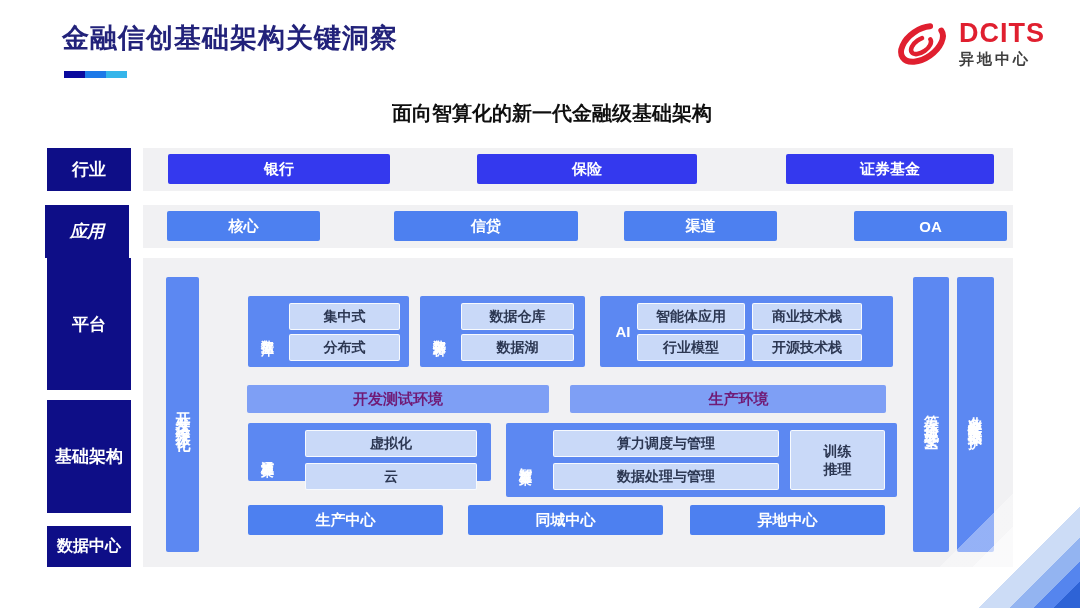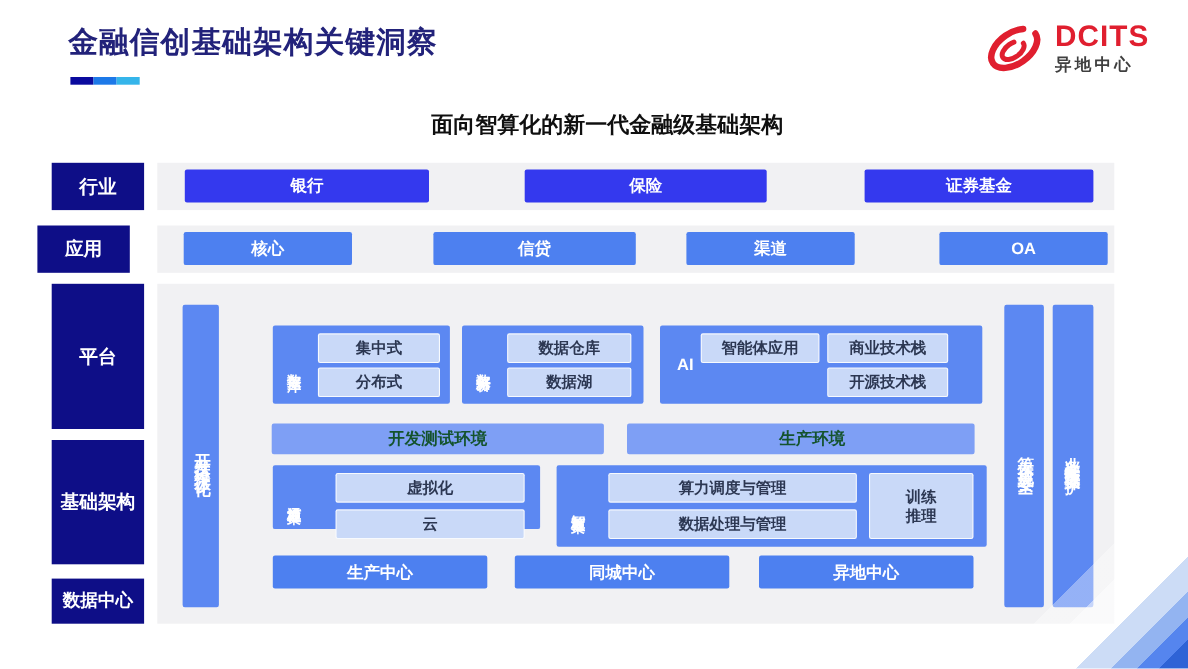--- a/index.html
+++ b/index.html
@@ -40,21 +40,21 @@
                     writing-mode:vertical-rl; text-orientation:upright; letter-spacing:1px; }
   .section-hlabel { position:absolute; left:8px; top:0; bottom:0; width:30px;
                     color:#fff; font-weight:bold; font-size:15px;
                     display:flex; align-items:center; justify-content:center; }
 
   .pill { position:absolute; background:#c9d9f8; border:1px solid rgba(255,255,255,0.85);
           color:#2c3752; font-weight:600; font-size:14px; border-radius:2px;
           display:flex; align-items:center; justify-content:center; text-align:center;
           white-space:pre-line; line-height:1.3; }
 
-  .envbar { background:#7e9ff5; color:#14532d; font-weight:bold; font-size:15px;
+  .envbar { background:#7e9ff5; color:#701a75; font-weight:bold; font-size:15px;
             display:flex; align-items:center; justify-content:center; border-radius:2px; }
 
   .corner-decor { position:absolute; right:0; bottom:0; width:300px; height:300px;
     pointer-events:none; z-index:9;
     background:linear-gradient(315deg,
       #2e63d6 0px,  #2e63d6 19px,
       #5585ee 19px, #5585ee 33px,
       #93b4f1 33px, #93b4f1 50px,
       #ccdcf6 50px, #ccdcf6 72px,
       rgba(255,255,255,0.65) 72px, rgba(255,255,255,0.65) 105px,
@@ -81,21 +81,21 @@
     </svg>
     <div>
       <div class="logo-text-brand">DCITS</div>
       <div class="logo-text-company">异地中心</div>
     </div>
   </div>
 
   <div class="abs subtitle" style="top:100px; left:0;margin-left:12px;">面向智算化的新一代金融级基础架构</div>
 
   <div class="abs leftbox" style="left:47px; top:148px; width:84px; height:43px;">行业</div>
-  <div class="abs leftbox" style="left:34px; top:205px; width:84px; height:43px;">应用</div>
+  <div class="abs leftbox" style="left:45px; top:205px; width:84px; height:53px;font-style:italic;">应用</div>
   <div class="abs leftbox" style="left:47px; top:258px; width:84px; height:132px;">平台</div>
   <div class="abs leftbox" style="left:47px; top:400px; width:84px; height:113px;">基础架构</div>
   <div class="abs leftbox" style="left:47px; top:526px; width:84px; height:41px; font-size:16px;">数据中心</div>
 
   <div class="abs strip" style="left:143px; top:148px; width:870px; height:43px;"></div>
   <div class="abs strip" style="left:143px; top:205px; width:870px; height:43px;"></div>
   <div class="abs strip" style="left:143px; top:258px; width:870px; height:309px;"></div>
 
   <div class="abs btn btn-dark" style="left:168px; top:154px; width:222px; height:30px;">银行</div>
   <div class="abs btn btn-dark" style="left:477px; top:154px; width:220px; height:30px;">保险</div>
@@ -117,20 +117,21 @@
   <div class="abs section" style="left:420px; top:296px; width:165px; height:71px;">
     <div class="section-vlabel">数据分析</div>
     <div class="pill" style="left:41px; top:7px; width:113px; height:27px;">数据仓库</div>
     <div class="pill" style="left:41px; top:38px; width:113px; height:27px;">数据湖</div>
   </div>
 
   <div class="abs section" style="left:600px; top:296px; width:293px; height:71px;">
     <div class="section-hlabel">AI</div>
     <div class="pill" style="left:37px; top:7px; width:108px; height:27px;">智能体应用</div>
     <div class="pill" style="left:152px; top:7px; width:110px; height:27px;">商业技术栈</div>
+    <div class="pill" style="left:37px; top:38px; width:108px; height:27px;">行业模型</div>
     <div class="pill" style="left:152px; top:38px; width:110px; height:27px;">开源技术栈</div>
   </div>
 
   <div class="abs envbar" style="left:247px; top:385px; width:302px; height:28px;">开发测试环境</div>
   <div class="abs envbar" style="left:570px; top:385px; width:316px; height:28px;padding-left:21px;">生产环境</div>
 
   <div class="abs section" style="left:248px; top:423px; width:243px; height:58px;">
     <div class="section-vlabel">通算框架</div>
     <div class="pill" style="left:57px; top:7px; width:172px; height:27px;">虚拟化</div>
     <div class="pill" style="left:57px; top:40px; width:172px; height:27px;">云</div>

